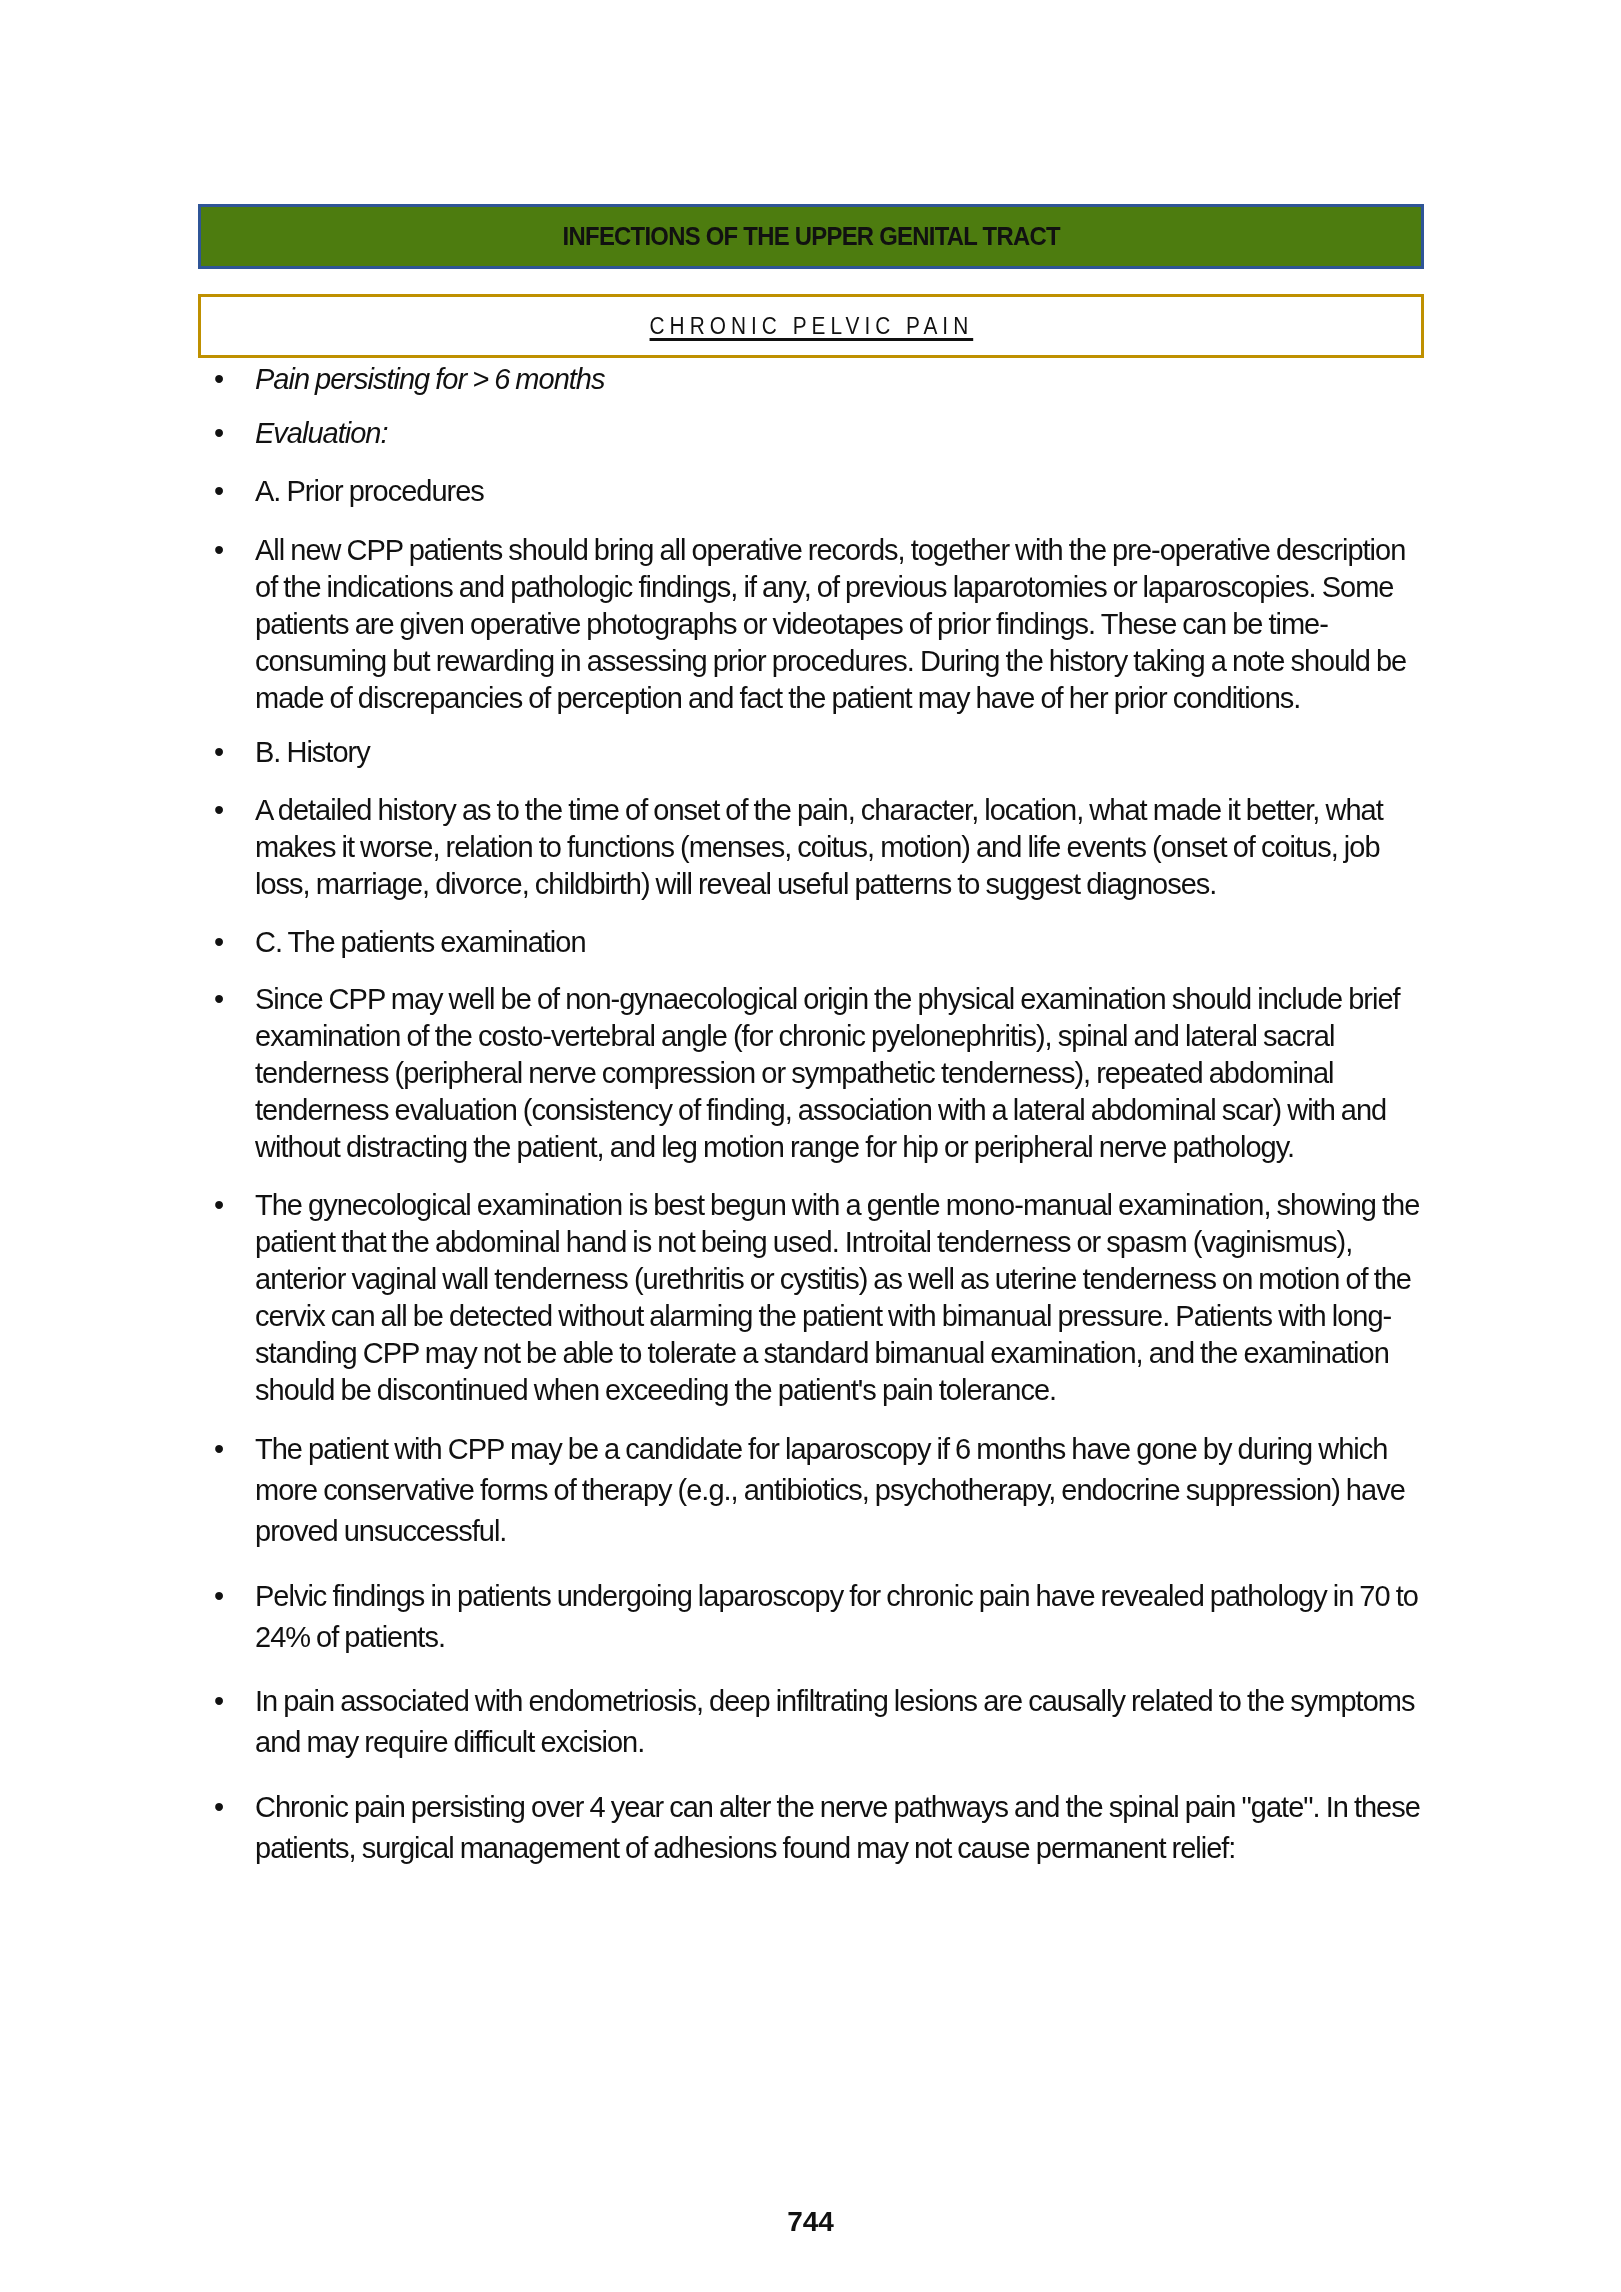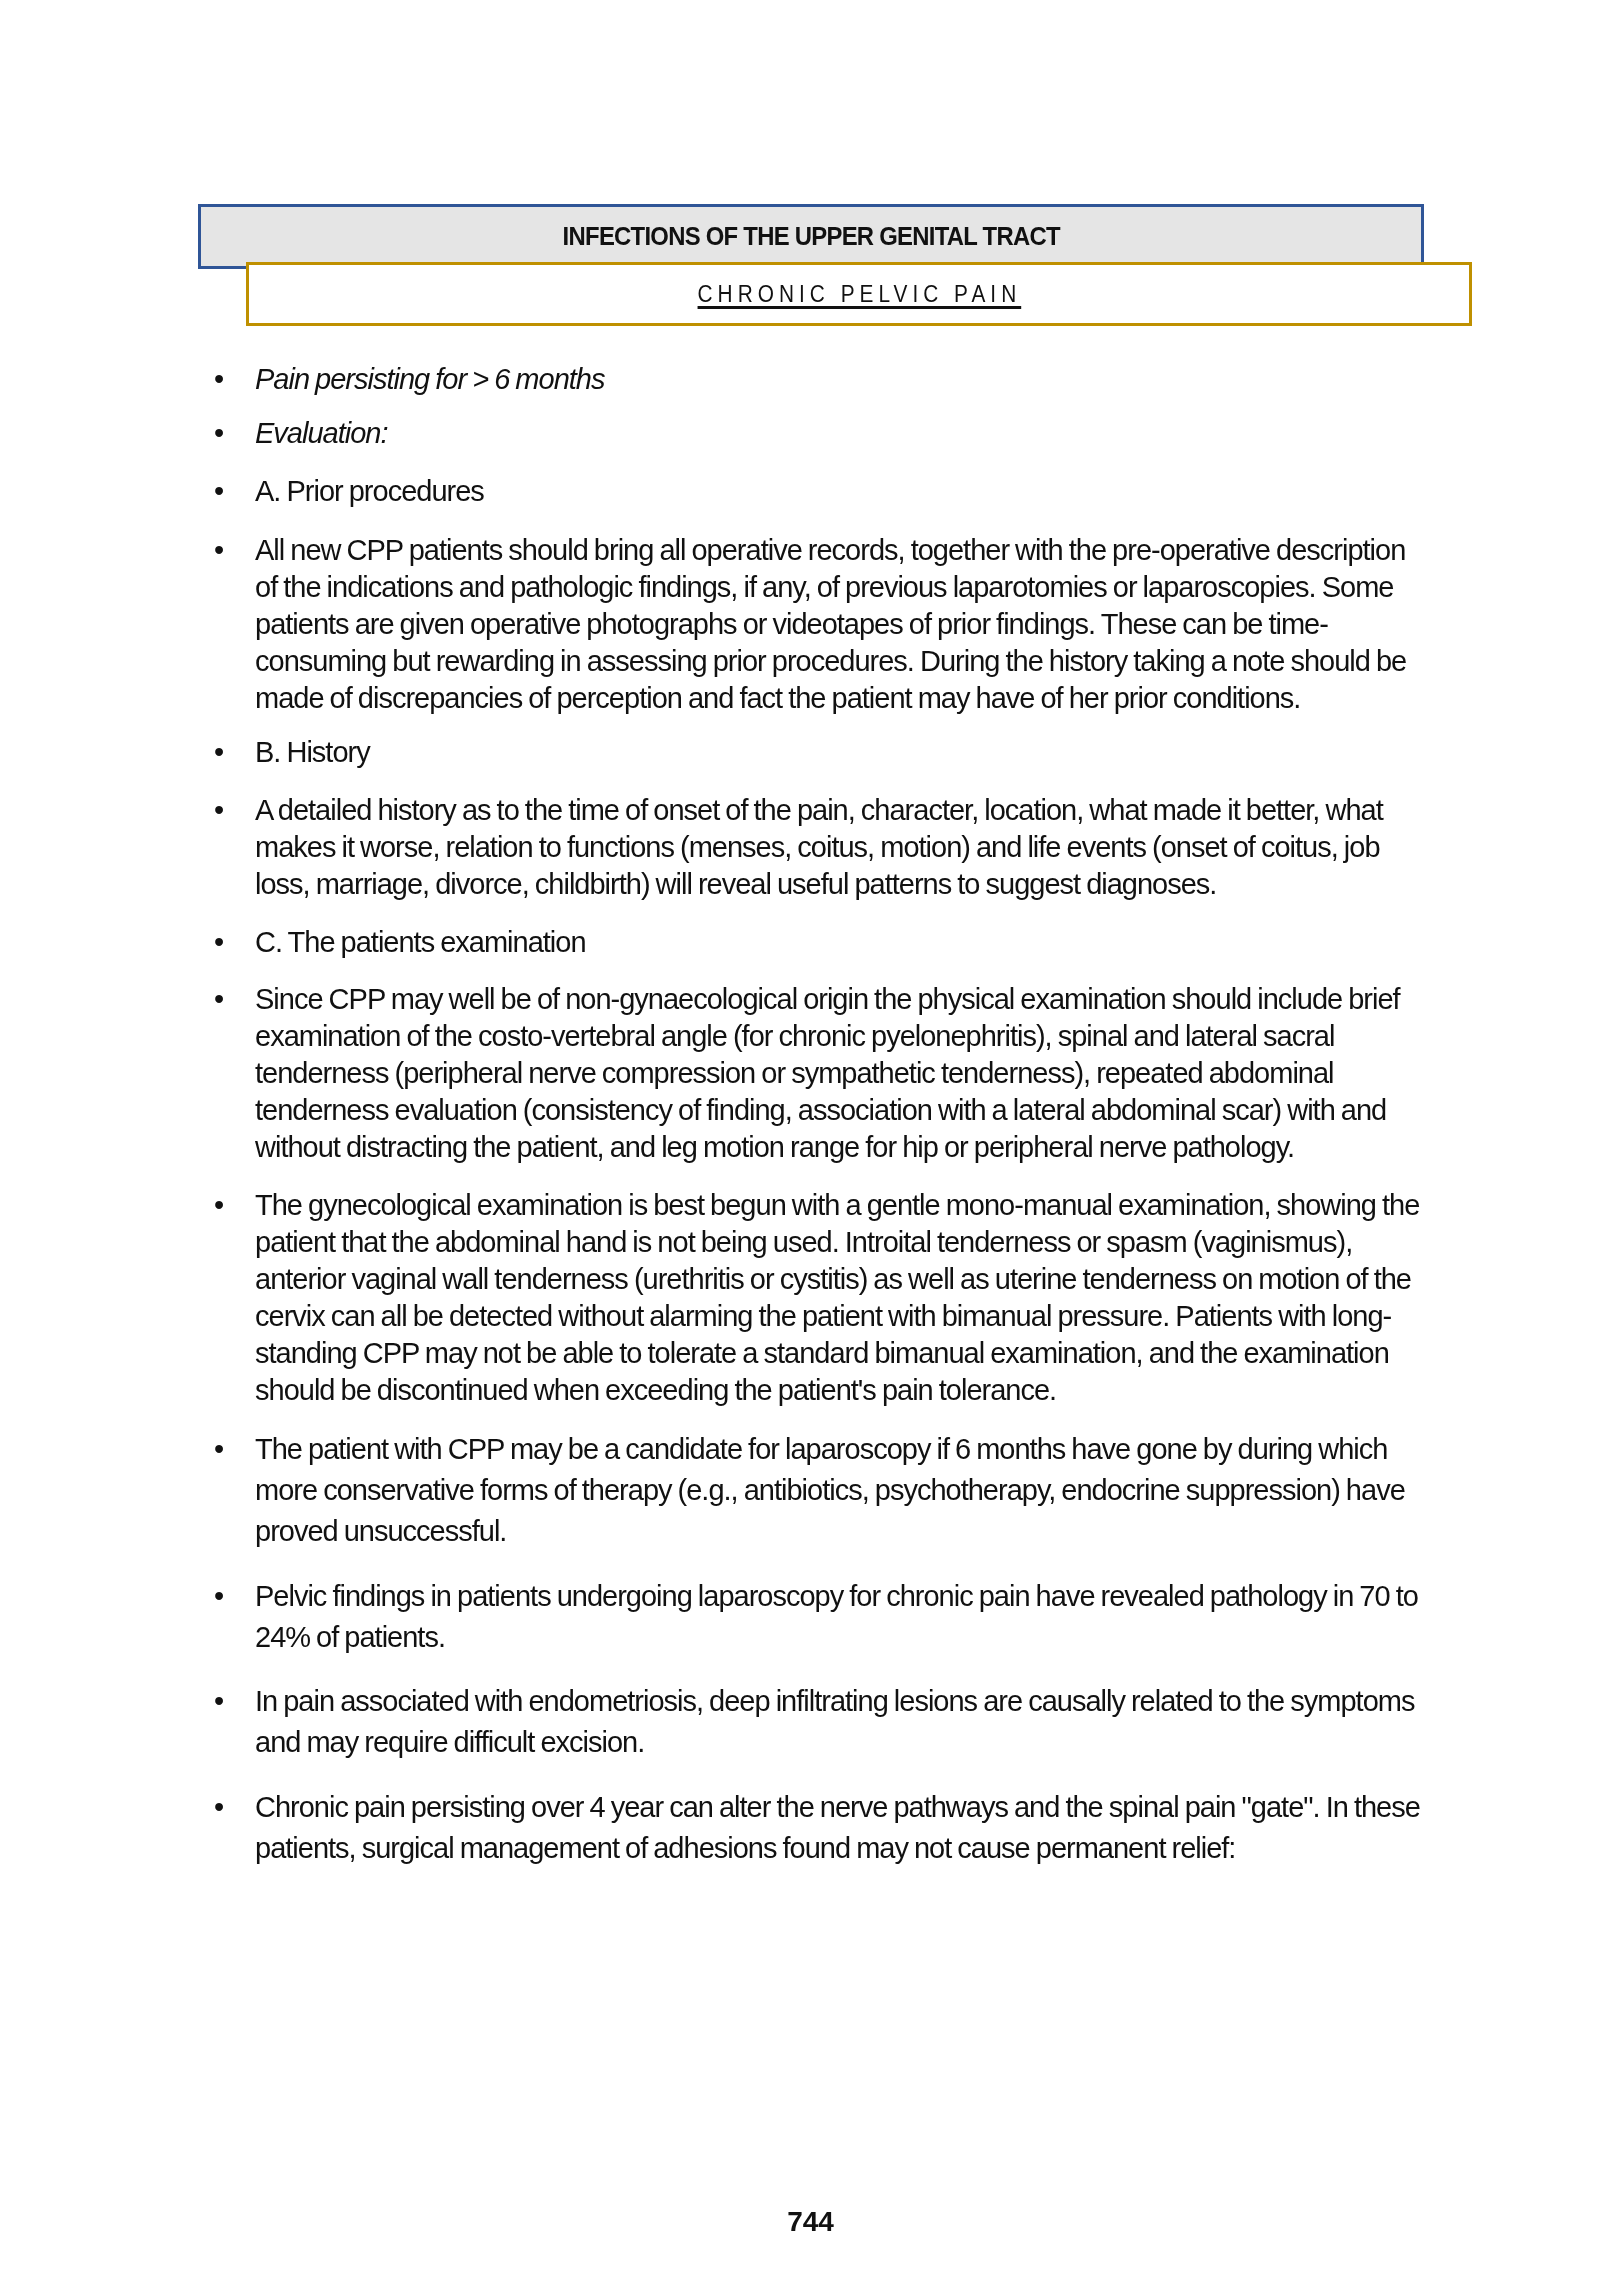--- a/index.html
+++ b/index.html
@@ -2,24 +2,24 @@
 <html><head>
 <meta charset="utf-8">
 <style>
   html, body { margin: 0; padding: 0; background: #ffffff; }
   body { width: 1621px; height: 2293px; position: relative; overflow: hidden;
          font-family: "Liberation Sans", "DejaVu Sans", sans-serif; color: #111; }
   .page { position: absolute; left: 0; top: 0; width: 1621px; height: 2293px; }
 
   .hdr-box { position: absolute; left: 198px; width: 1226px; box-sizing: border-box;
              display: flex; align-items: center; justify-content: center; }
-  .hdr-main { top: 204px; height: 65px; background: #e5e5e5; border: 3.9px solid #2f5597; }
+  .hdr-main { top: 204px; height: 65px; background: #4d7c0f; border: 3.9px solid #2f5597; }
   .hdr-main span { font-family: "Liberation Sans", sans-serif; font-weight: bold;
                    font-size: 26.5px; letter-spacing: -0.8px; transform: scaleX(0.9); display: inline-block; }
-  .hdr-sub { top: 262px; height: 64px; background: #ffffff; border: 3.4px solid #bf9000; margin-left: 48px; }
+  .hdr-sub { top: 294px; height: 64px; background: #ffffff; border: 3.4px solid #bf9000; }
   .hdr-sub span { font-family: "Liberation Sans", sans-serif; font-size: 24.5px;
                   letter-spacing: 5.9px; text-decoration: underline; text-decoration-thickness: 2.9px;
                   text-underline-offset: 3.9px; transform: scaleX(0.85); display: inline-block; }
 
   .content { position: absolute; left: 214px; top: 361px; width: 1215px; }
   .item { position: relative; padding-left: 41px; font-size: 29px; line-height: 37px;
           letter-spacing: -1px; word-spacing: -1px; margin-bottom: 23.5px; }
   .item .bullet { position: absolute; left: 0; top: 0; width: 29px; }
   .item.loose { line-height: 41px; margin-bottom: 23.5px; }
   .item.bi .text { font-weight: normal; font-style: italic; }

